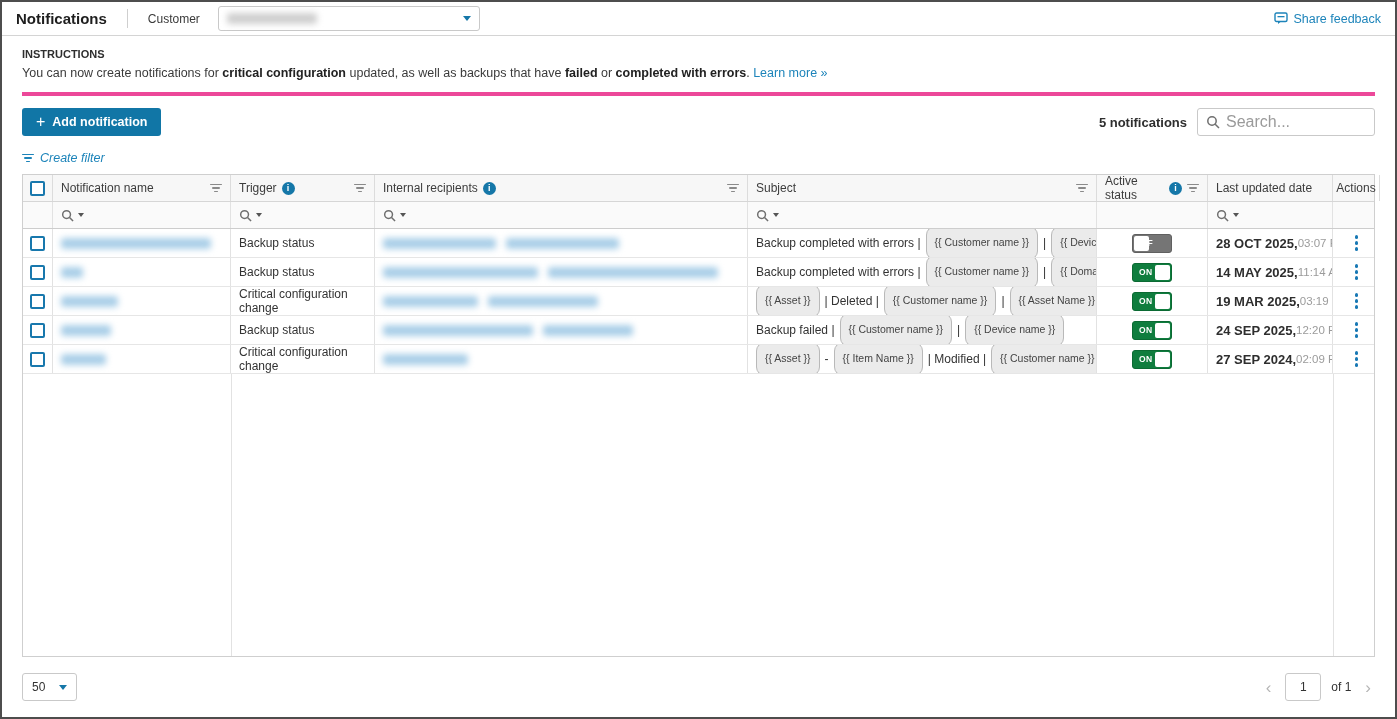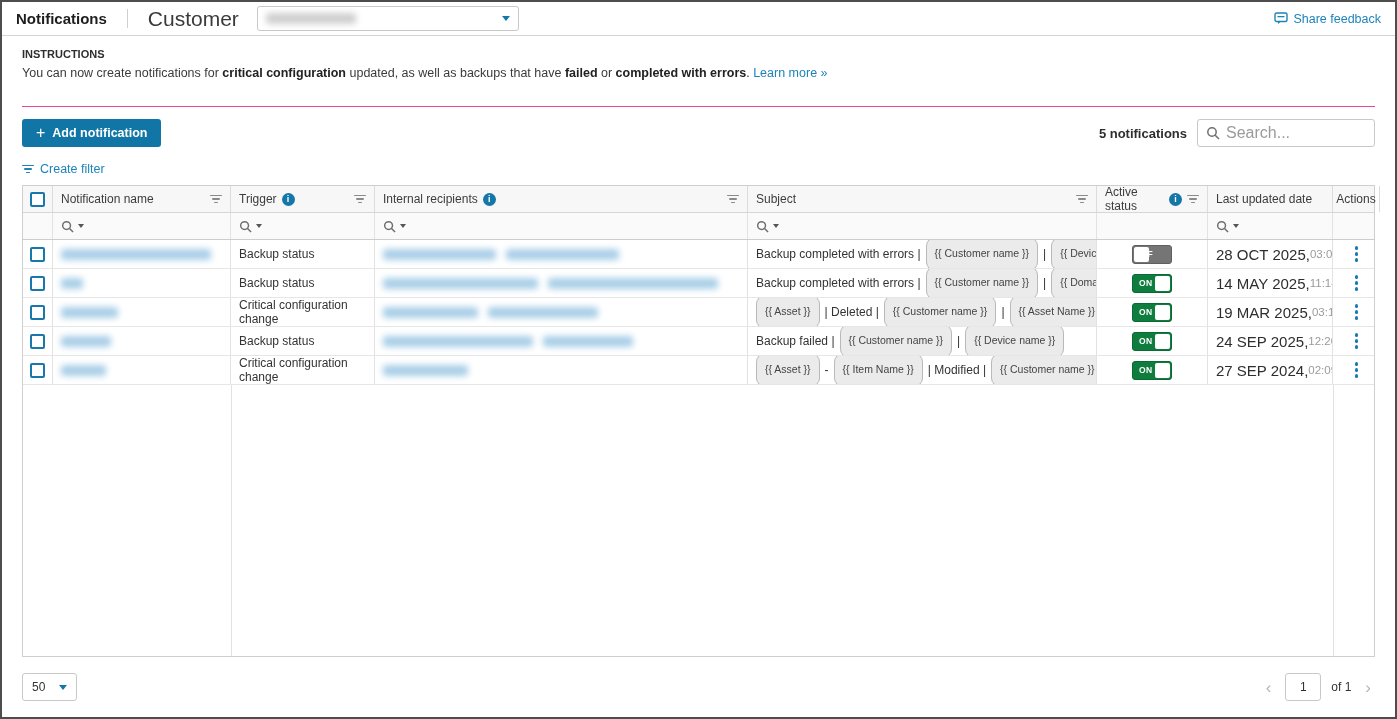--- a/index.html
+++ b/index.html
@@ -9,54 +9,54 @@
     background:#ffffff; color:#333; font-size:12px;
   }
   .frame { width:1397px; height:719px; border:2px solid #4d4d4d; background:#fff;
            display:flex; flex-direction:column; }
 
   
   .topbar { height:34px; flex:none; display:flex; align-items:center;
             border-bottom:1px solid #d4d4d4; padding:0 14px;gap:8px; }
   .page-title { font-size:15px; font-weight:700; color:#1e1e1e; }
   .topbar-sep { width:1px; height:19px; background:#cfcfcf; margin:0 12px; }
-  .context-label { font-size:21px; color:#3a3a3a; margin-right:10px; }
+  .context-label { font-size:12px; color:#3a3a3a; margin-right:10px; }
   .customer-dd { width:262px; height:25px; border:1px solid #c9c9c9; border-radius:3px;
                  background:#fff; display:flex; align-items:center; padding:0 8px;
                  cursor:pointer; }
   .customer-dd .blurbar { margin-right:auto; }
   .caret-down { width:0; height:0; border-left:4px solid transparent;
                 border-right:4px solid transparent; border-top:5px solid #1577a8; }
   .spacer { flex:1; }
   .share-feedback { display:flex; align-items:center; gap:5px; color:#1d84ba;
                     font-size:12.5px; cursor:pointer; }
 
   
   .content { flex:1; display:flex; flex-direction:column; padding:0 20px; min-height:0; }
 
-  .instructions { padding:12px 0 26px 0; border-bottom:1px solid #ec4899; }
+  .instructions { padding:12px 0 12px 0; border-bottom:4px solid #ec4899; }
   .instructions h4 { font-size:11px; font-weight:700; color:#2e2e2e; margin-bottom:6px; }
   .instructions p { font-size:12.5px; color:#3a3a3a; }
   .instructions b { color:#222; }
   .link { color:#1d84ba; cursor:pointer; text-decoration:none; }
 
   .toolbar { margin-top:12px; display:flex; align-items:center; }
   .btn-primary { background:#1176a6; color:#fff; border:none; border-radius:3px;
                  height:28px; padding:0 14px; font-size:12.5px; font-weight:600;
                  display:flex; align-items:center; gap:7px; cursor:pointer;
                  font-family:inherit; }
   .plus { font-size:16px; font-weight:400; line-height:1; }
   .notif-count { font-size:13px; font-weight:700; color:#2e2e2e; margin-right:10px; }
   .searchbox { width:178px; height:28px; border:1px solid #c9c9c9; border-radius:3px;
                display:flex; align-items:center; padding:0 8px; gap:6px; background:#fff; }
   .searchbox input { border:none; outline:none; flex:1; font-size:16px;
                      font-family:inherit; color:#333; min-width:0; }
   .searchbox input::placeholder { color:#9a9a9a; }
 
-  .filterbar { margin-top:15px; margin-bottom:9px; display:flex; align-items:center; }
+  .filterbar { margin-top:15px; margin-bottom:9px; display:flex; align-items:center;font-style:italic; }
   .create-filter { display:flex; align-items:center; gap:6px; color:#1d84ba;
                    font-size:12.5px; cursor:pointer; }
 
   
   .filt { display:inline-flex; flex-direction:column; align-items:center; gap:2px; }
   .filt i { display:block; height:1.6px; background:currentColor; border-radius:1px; }
   .filt i:nth-child(1){ width:12px; } .filt i:nth-child(2){ width:8px; }
   .filt i:nth-child(3){ width:4px; }
   .filt-gray { color:#8a8a8a; cursor:pointer; }
 
@@ -104,21 +104,21 @@
             cursor:pointer; flex:none; }
   .toggle.on { background:#0f7d3e; border:1px solid #0b6a33; }
   .toggle.off { background:#757575; border:1px solid #606060; }
   .toggle .knob { position:absolute; top:1px; width:15px; height:15px;
                   background:#fff; border-radius:2px; }
   .toggle.on .knob { right:1px; } .toggle.off .knob { left:1px; }
   .toggle .tlabel { position:absolute; top:50%; transform:translateY(-50%);
                     color:#fff; font-weight:700; font-size:8.5px; letter-spacing:.3px; }
   .toggle.on .tlabel { left:6px; } .toggle.off .tlabel { right:18px; }
 
-  .date-main { font-size:15px; font-weight:400; color:#2e2e2e; margin-right:0;
+  .date-main { font-size:13px; font-weight:700; color:#2e2e2e; margin-right:0;
                white-space:nowrap; }
   .date-time { font-size:11.5px; color:#9b9b9b; white-space:nowrap; }
 
   .kebab { display:inline-flex; flex-direction:column; gap:2.5px; cursor:pointer;
            padding:4px 6px; }
   .kebab i { width:3.5px; height:3.5px; border-radius:50%; background:#1878b4; display:block; }
 
   .grid-filler { flex:1; position:relative; min-height:0; }
   .vline { position:absolute; top:0; bottom:0; width:1px; background:#e2e2e2; }
 

